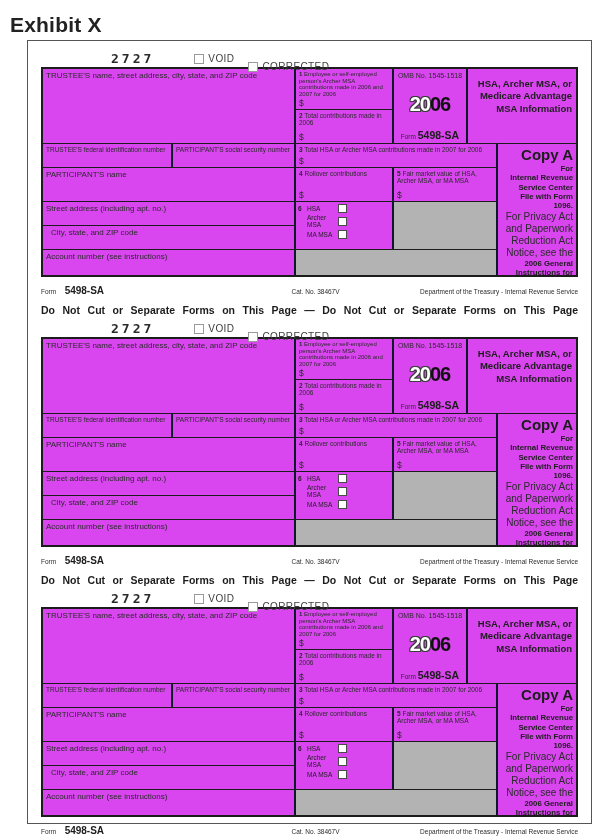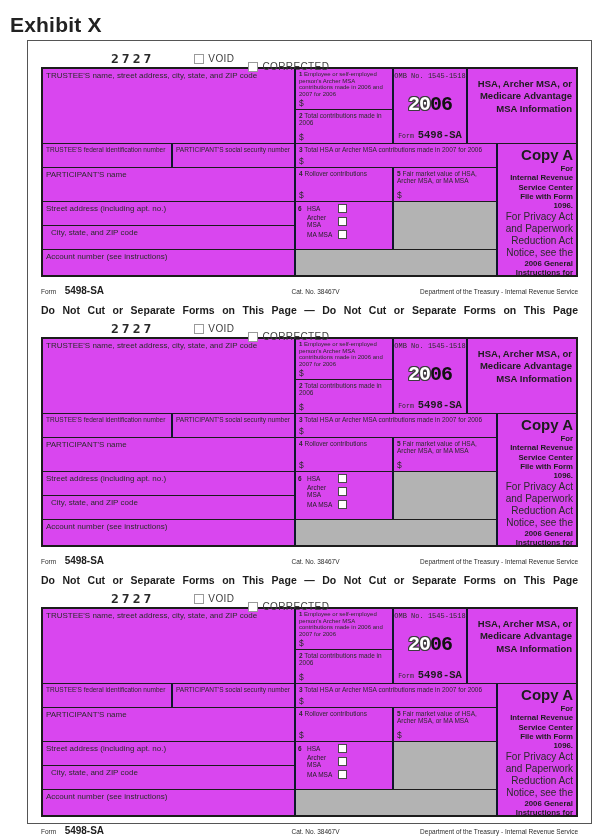--- a/index.html
+++ b/index.html
@@ -37,21 +37,21 @@
 
   .lbl { font-size:8px; color:#2b2b2b; line-height:1.15; }
   .lbl-sm { font-size:6.5px; color:#2b2b2b; line-height:1.15; }
   .lbl-xs { font-size:6px; color:#2b2b2b; line-height:1.12; }
   .boxnum { font-weight:bold; }
   .dollar { position:absolute; left:3px; bottom:1px; font-size:8.5px; color:#2b2b2b; }
 
   .c-trustee-name { grid-column:1/4; grid-row:1/3; }
   .c-box1 { grid-column:3/4; grid-row:1/2; }
   .c-box2 { grid-column:3/4; grid-row:2/3; }
-  .c-omb  { grid-column:4/5; grid-row:1/3; display:flex; flex-direction:column; align-items:center; justify-content:space-between; padding:3px 1px 2px;font-family:Liberation Mono, monospace; }
+  .c-omb  { grid-column:4/5; grid-row:1/3; display:flex; flex-direction:column; align-items:center; justify-content:space-between; padding:3px 1px 2px; }
   .c-title{ grid-column:5/7; grid-row:1/3; text-align:right; padding:9px 4px 0 0; }
   .c-tid  { grid-column:1/2; grid-row:3/4; }
   .c-ssn  { grid-column:2/3; grid-row:3/4; }
   .c-box3 { grid-column:3/6; grid-row:3/4; }
   .c-copya{ grid-column:6/7; grid-row:3/8; text-align:right; padding:2px 3px; }
   .c-pname{ grid-column:1/3; grid-row:4/5; }
   .c-box4 { grid-column:3/4; grid-row:4/5; }
   .c-box5 { grid-column:4/6; grid-row:4/5; }
   .c-street{ grid-column:1/3; grid-row:5/6; }
   .c-box6 { grid-column:3/4; grid-row:5/7; padding:2px; }

